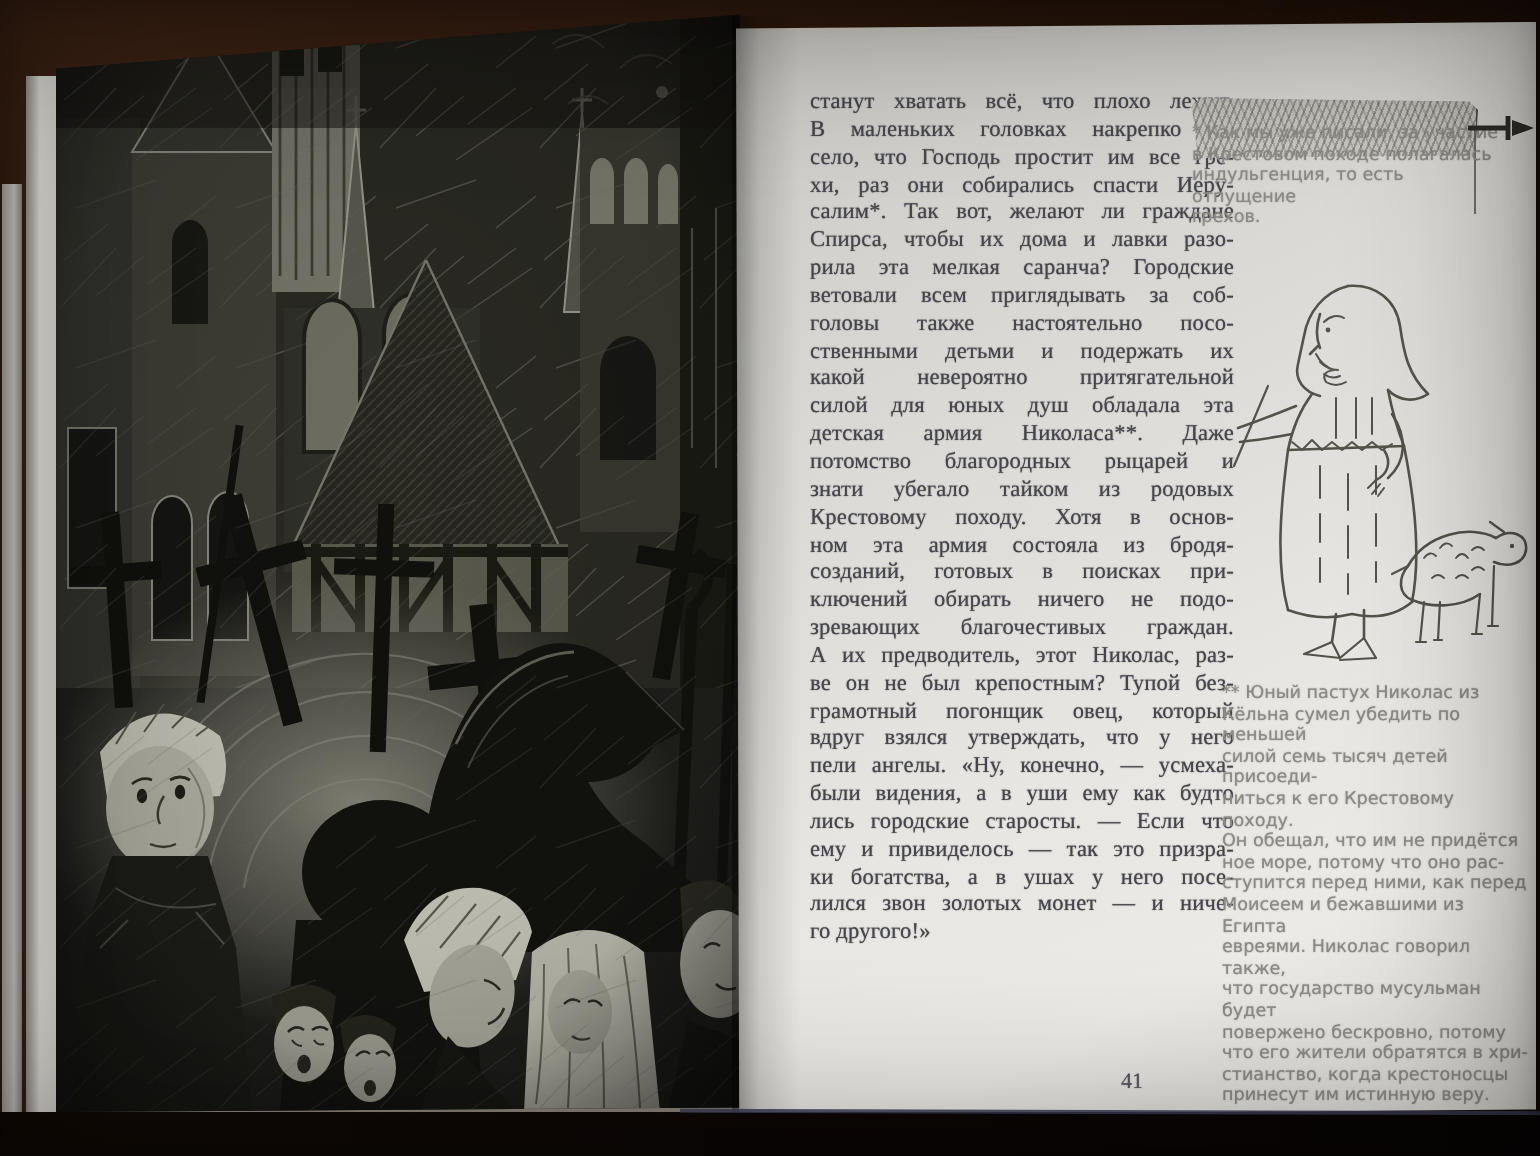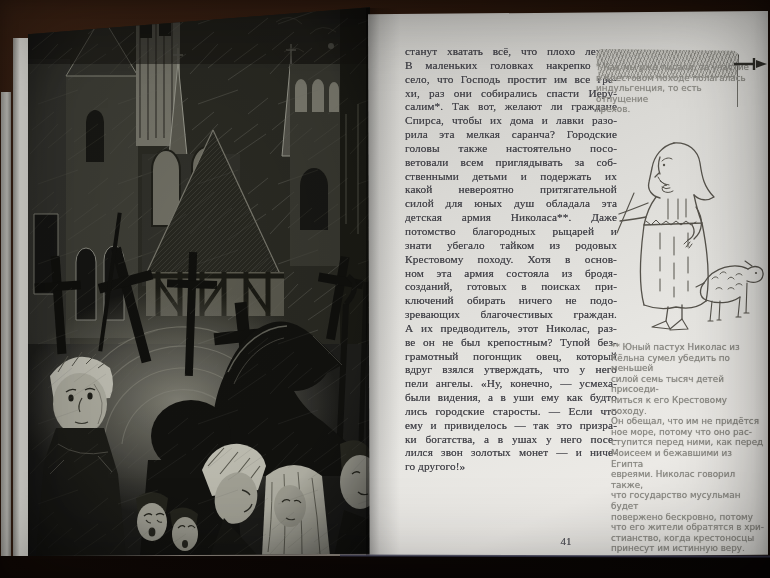--- a/index.html
+++ b/index.html
@@ -234,22 +234,22 @@
   <div class="right-page">
 
     <div class="body-text">
         <div class="body-line">станут хватать всё, что плохо лежит.</div>
         <div class="body-line">В маленьких головках накрепко за-</div>
         <div class="body-line">село, что Господь простит им все гре-</div>
         <div class="body-line">хи, раз они собирались спасти Иеру-</div>
         <div class="body-line">салим*. Так вот, желают ли граждане</div>
         <div class="body-line">Спирса, чтобы их дома и лавки разо-</div>
         <div class="body-line">рила эта мелкая саранча? Городские</div>
+        <div class="body-line">ветовали всем приглядывать за соб-</div>
         <div class="body-line">головы также настоятельно посо-</div>
-        <div class="body-line">ветовали всем приглядывать за соб-</div>
         <div class="body-line">ственными детьми и подержать их</div>
         <div class="body-line">какой невероятно притягательной</div>
         <div class="body-line">силой для юных душ обладала эта</div>
         <div class="body-line">детская армия Николаса**. Даже</div>
         <div class="body-line">потомство благородных рыцарей и</div>
         <div class="body-line">знати убегало тайком из родовых</div>
         <div class="body-line">Крестовому походу. Хотя в основ-</div>
         <div class="body-line">ном эта армия состояла из бродя-</div>
         <div class="body-line">созданий, готовых в поисках при-</div>
         <div class="body-line">ключений обирать ничего не подо-</div>

